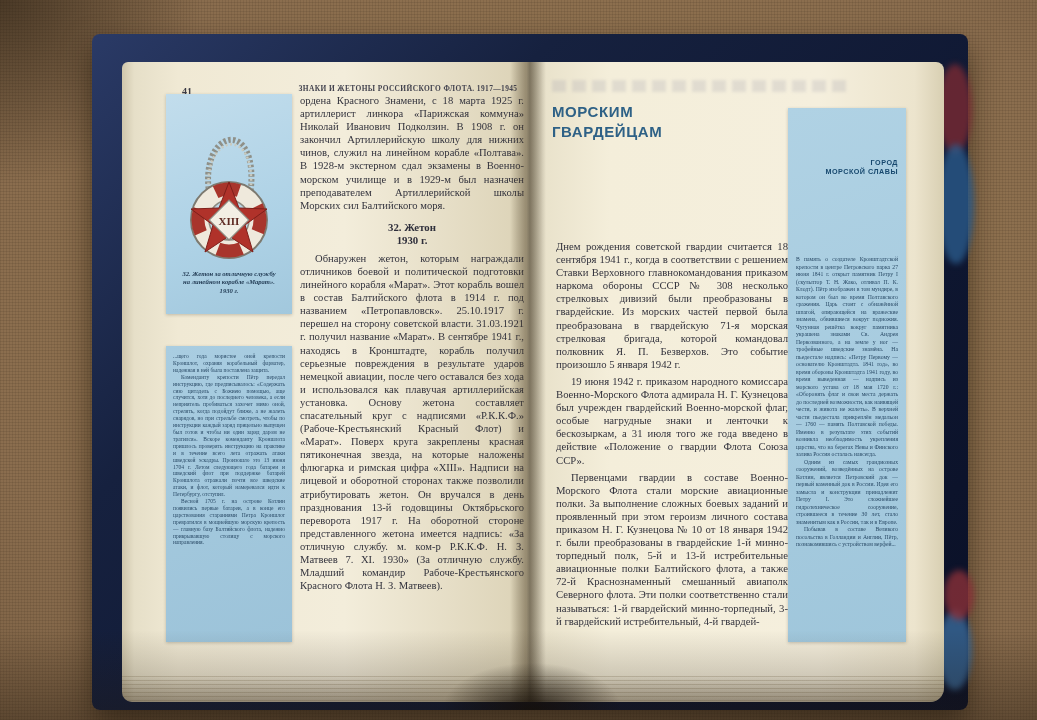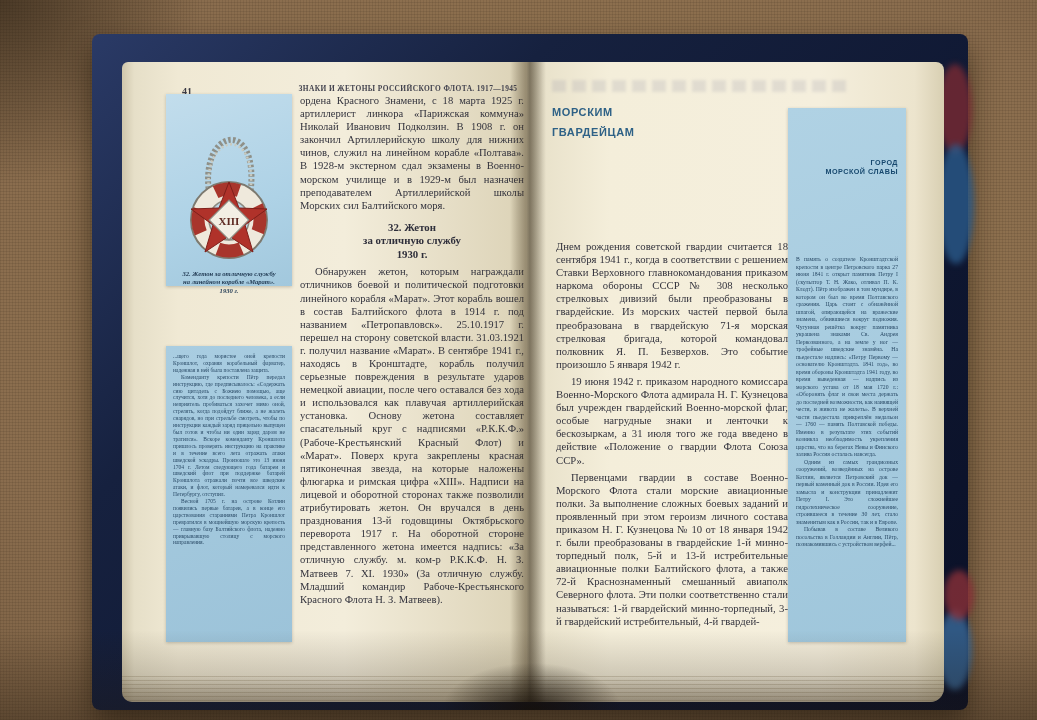--- a/index.html
+++ b/index.html
@@ -44,35 +44,35 @@
   .running-title{position:absolute;left:170px;top:22px;width:232px;text-align:center;
     font-size:7.4px;font-weight:bold;letter-spacing:.4px;color:#42424e;filter:blur(.3px);white-space:nowrap;}
   .body-col-left{position:absolute;left:178px;top:32px;width:224px;
     font-size:10.6px;line-height:13.1px;color:#33333d;text-align:justify;filter:blur(.28px);}
   .body-col-left p{margin:0;}
   .section-heading{margin:9px 0 4px 0;text-align:center;font-weight:bold;color:#2e2e3a;
     font-size:10.8px;line-height:13.5px;}
   .indent{text-indent:15px;}
 
   
-  .fig-panel{position:absolute;left:44px;top:32px;width:126px;height:192px;
+  .fig-panel{position:absolute;left:44px;top:32px;width:126px;height:220px;
     background:linear-gradient(160deg,#c2ddec 0%,#aed2e6 60%,#a2c8dd 100%);
     box-shadow:0 1px 3px rgba(60,50,30,.25);}
   .fig-caption{position:absolute;left:4px;top:176px;width:118px;text-align:center;
     font-style:italic;font-weight:bold;font-size:6.6px;line-height:8.4px;color:#243d56;filter:blur(.3px);}
   .sidebar-left{position:absolute;left:44px;top:284px;width:126px;height:296px;
     background:linear-gradient(160deg,#a9cde1 0%,#9cc3d9 100%);
     box-shadow:0 1px 3px rgba(60,50,30,.25);padding:7px 7px;box-sizing:border-box;}
   .tiny-text{font-size:5.5px;line-height:6.9px;color:#2a4a66;text-align:justify;filter:blur(.42px);}
   .tiny-text p{margin:0;}
   .tiny-text p + p{text-indent:8px;}
 
   
   .chapter-heading{position:absolute;left:26px;top:40px;
-    font-family:"Liberation Sans", sans-serif;font-weight:bold;font-size:11px;line-height:20px;
+    font-family:"Liberation Sans", sans-serif;font-weight:bold;font-size:15px;line-height:20px;
     letter-spacing:.6px;color:#2e6186;filter:blur(.25px);}
   .sidebar-right{position:absolute;left:262px;top:46px;width:118px;height:534px;
     background:linear-gradient(160deg,#b0d2e4 0%,#9fc6db 100%);
     box-shadow:0 1px 3px rgba(60,50,30,.25);padding:14px 8px 8px 8px;box-sizing:border-box;}
   .sidebar-right-heading{font-family:"Liberation Sans", sans-serif;text-align:right;
     font-weight:bold;font-size:7.2px;line-height:9px;letter-spacing:.5px;color:#17486e;filter:blur(.3px);margin-top:36px;}
   .sidebar-right-body{margin-top:80px;}
   .sidebar-right .tiny-text{font-size:5.7px;line-height:7.5px;}
   .body-col-right{position:absolute;left:26px;top:174px;width:240px;
     font-size:10.7px;line-height:13.1px;color:#33333d;text-align:justify;filter:blur(.28px);}
@@ -124,21 +124,20 @@
             <p>...щего года мористее оной крепости Кроншлот, охраняя корабельный фарватер, надежная в ней была поставлена защита.</p>
             <p>Коменданту крепости Пётр передал инструкцию, где предписывалось: «Содержать сию цитадель с Божиею помощью, аще случится, хотя до последнего человека, а если неприятель пробиваться захочет мимо оной, стрелять, когда подойдут ближе, а не жалеть снарядов, но при стрельбе смотреть, чтобы по инструкции каждый заряд прицельно выпущен был готов и чтобы ни один заряд даром не тратился». Вскоре коменданту Кроншлота пришлось проверять инструкцию на практике и в течение всего лета отражать атаки шведской эскадры. Произошло это 13 июня 1704 г. Летом следующего года батареи и шведский флот при поддержке батарей Кроншлота отражали почти все шведские атаки, и флот, который намеревался идти к Петербургу, отступил.</p>
             <p>Весной 1705 г. на острове Котлин появились первые батареи, а в конце его царствования стараниями Петра Кроншлот превратился в мощнейшую морскую крепость — главную базу Балтийского флота, надежно прикрывавшую столицу с морского направления.</p>
           </div>
       </div>
 
       <div class="body-col-left">
         <p>ордена Красного Знамени, с 18 марта 1925 г. артиллерист линкора «Парижская коммуна» Николай Иванович Подколзин. В 1908 г. он закончил Артиллерийскую школу для нижних чинов, служил на линейном корабле «Полтава». В 1928-м экстерном сдал экзамены в Военно-морском училище и в 1929-м был назначен преподавателем Артиллерийской школы Морских сил Балтийского моря.</p>
         <div class="section-heading">
             <div>32. Жетон</div>
-            <div>за отличную службу</div>
             <div>1930 г.</div>
           </div>
         <div>
             <p class="indent">Обнаружен жетон, которым награждали отличников боевой и политической подготовки линейного корабля «Марат». Этот корабль вошел в состав Балтийского флота в 1914 г. под названием «Петропавловск». 25.10.1917 г. перешел на сторону советской власти. 31.03.1921 г. получил название «Марат». В сентябре 1941 г., находясь в Кронштадте, корабль получил серьезные повреждения в результате ударов немецкой авиации, после чего оставался без хода и использовался как плавучая артиллерийская установка. Основу жетона составляет спасательный круг с надписями «Р.К.К.Ф.» (Рабоче-Крестьянский Красный Флот) и «Марат». Поверх круга закреплены красная пятиконечная звезда, на которые наложены флюгарка и римская цифра «XIII». Надписи на лицевой и оборотной сторонах также позволили атрибутировать жетон. Он вручался в день празднования 13-й годовщины Октябрьского переворота 1917 г. На оборотной стороне представленного жетона имеется надпись: «За отличную службу. м. ком-р Р.К.К.Ф. Н. З. Матвеев 7. XI. 1930» (За отличную службу. Младший командир Рабоче-Крестьянского Красного Флота Н. З. Матвеев).</p>
           </div>
       </div>
     </div>
 
     <div class="page right">
       <div class="ghost-text"></div>

